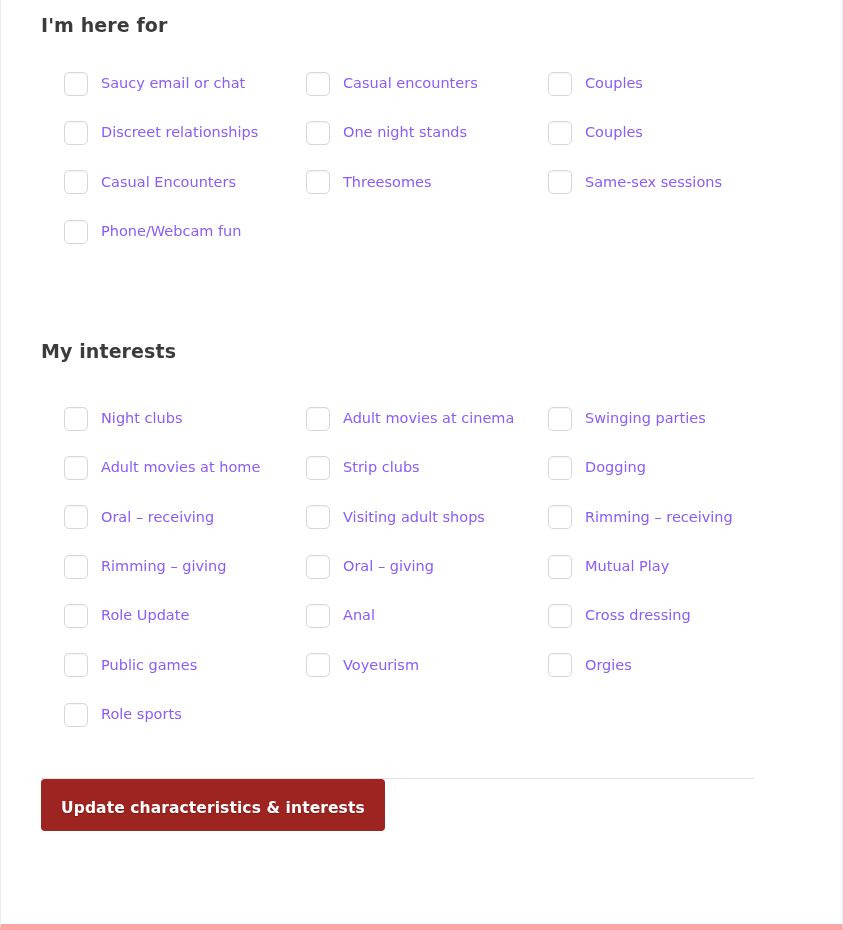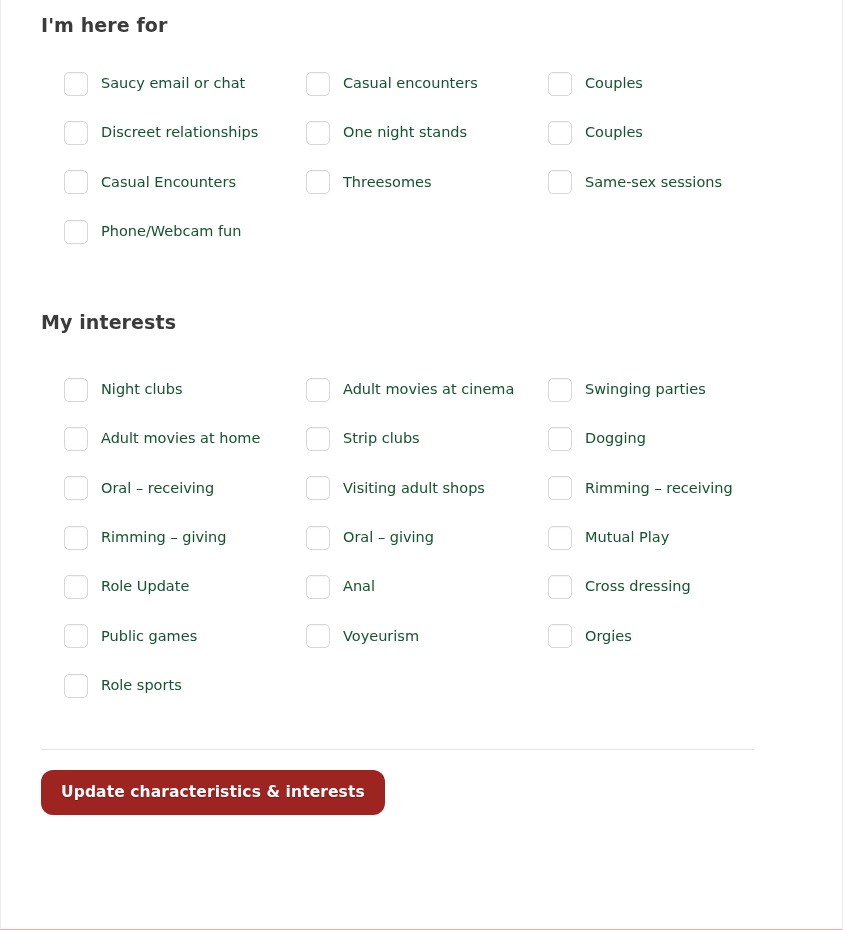--- a/index.html
+++ b/index.html
@@ -16,21 +16,21 @@
   }
 
   .page-card {
     position: relative;
     box-sizing: border-box;
     width: 843px;
     min-height: 930px;
     background: #ffffff;
     border-left: 1px solid #ececec;
     border-right: 1px solid #ececec;
-    border-bottom: 1px solid #fca5a5;
+    border-bottom: 6px solid #fca5a5;
     padding: 0 40px;
   }
 
   
   .section-heading {
     font-size: 19px;
     font-weight: bold;
     color: #3b3b3b;
     letter-spacing: 0.1px;
     margin: 0;
@@ -64,51 +64,50 @@
     width: 24px;
     height: 24px;
     border: 1px solid #d7d7d7;
     border-radius: 5px;
     background: #ffffff;
     box-shadow: 0 1px 1px rgba(0,0,0,0.045) inset;
   }
   .check-label {
     margin-left: 13px;
     font-size: 14.5px;
-    color: #14532d;
+    color: #8b5cf6;
     line-height: 1.2;
     white-space: nowrap;
   }
 
   
   .section-1 .checkbox-grid { margin-top: 23px; }
-  .section-2 { margin-top: 55px; }
+  .section-2 { margin-top: 84px; }
   .section-2 .checkbox-grid { margin-top: 32px; }
 
   
   .footer {
     margin-top: 39px;
     padding-bottom: 30px;
   }
   .divider {
     height: 1px;
     background: #e2e2e2;
     margin-right: 48px;
   }
   .submit-button {
     display: inline-block;
-    margin-top: 20px;
-    padding: 13px 20px 14px 20px;
+    padding: 20px 20px 14px 20px;
     background: #9d2420;
     color: #ffffff;
     font-size: 15.5px;
     font-weight: bold;
     letter-spacing: 0.1px;
     border: none;
-    border-radius: 12px;
+    border-radius: 4px;
     cursor: pointer;
     font-family: "DejaVu Sans", "Liberation Sans", sans-serif;
     text-shadow: 0 1px 1px rgba(0,0,0,0.25);
   }
 </style>
 </head>
 <body>
 
 <div class="page-card">
 

